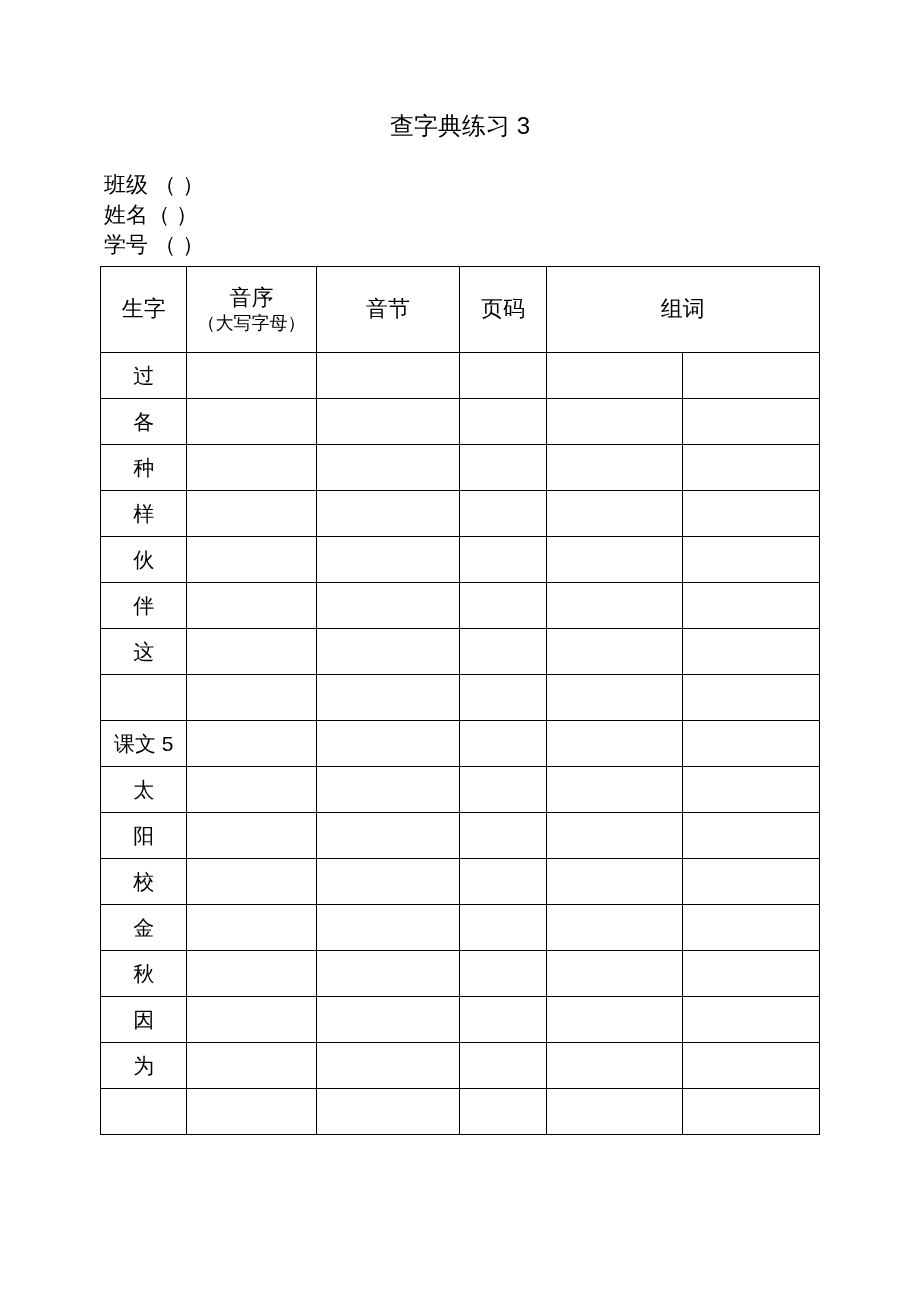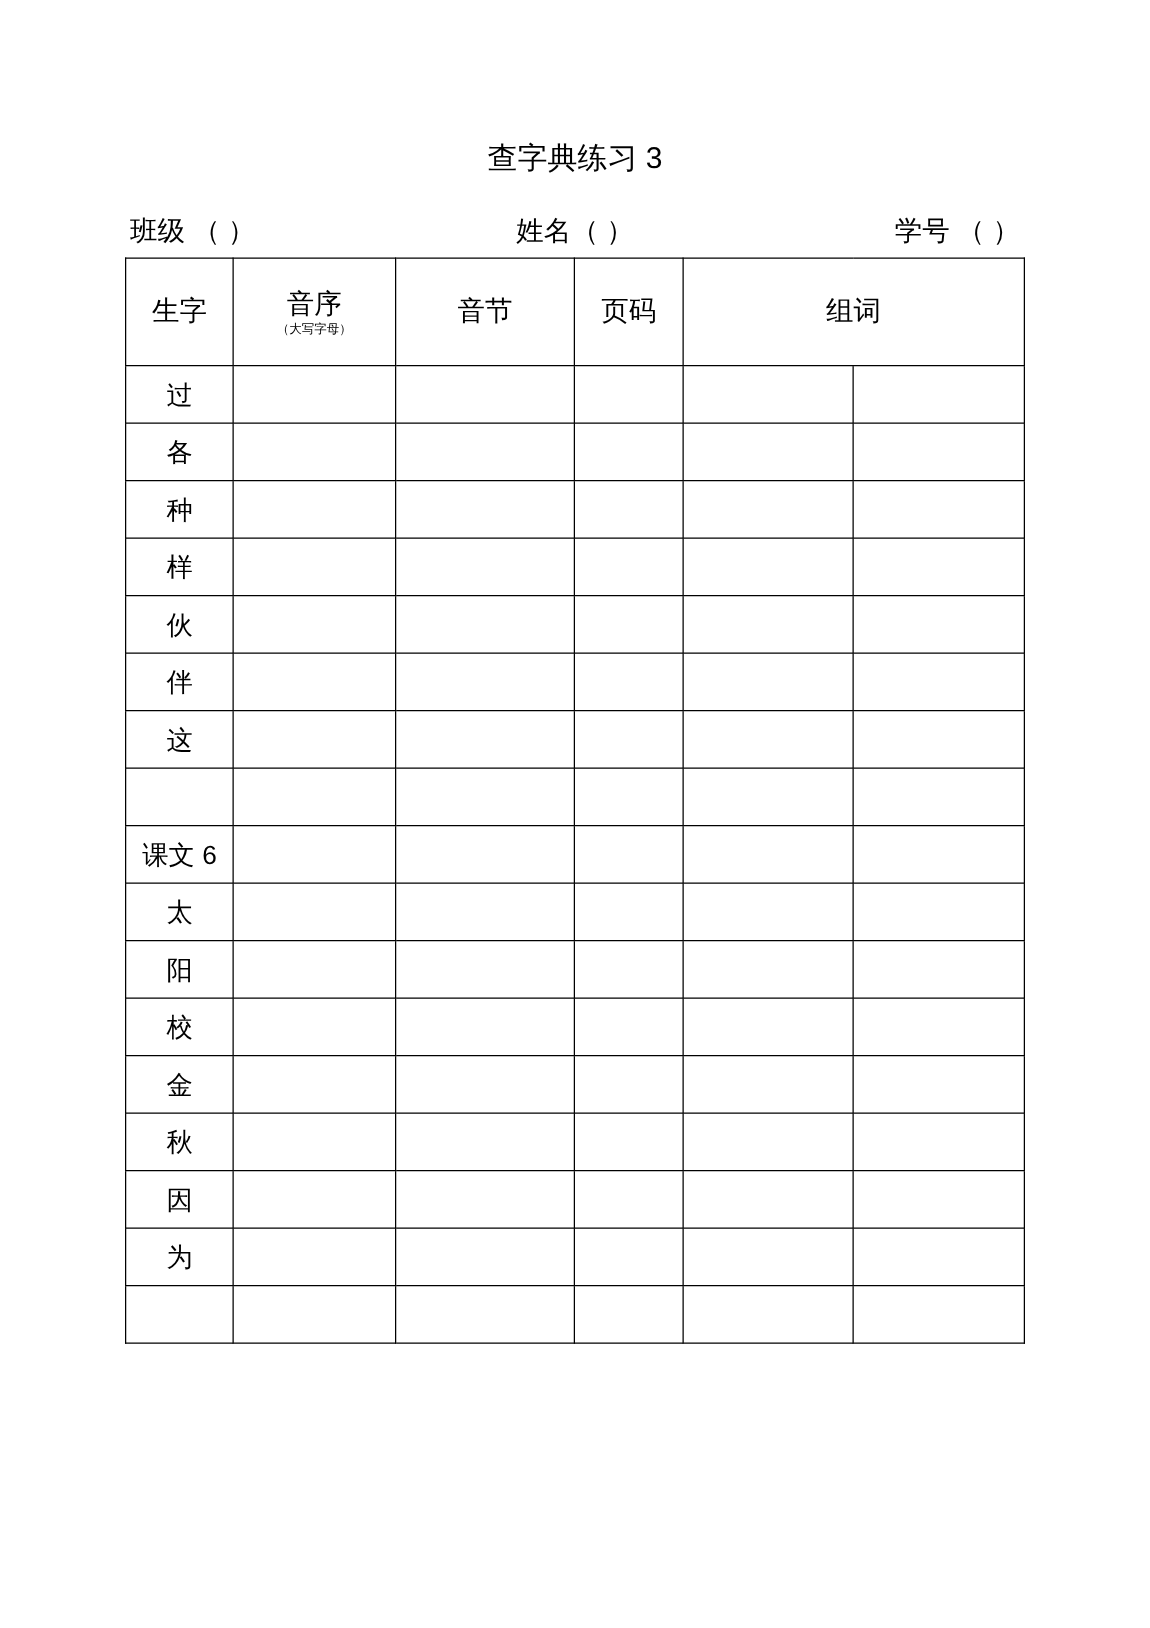--- a/index.html
+++ b/index.html
@@ -22,20 +22,21 @@
       margin-bottom: 28px;
       font-family: "Microsoft YaHei", "微软雅黑", sans-serif;
     }
     .info-row {
       display: flex;
       justify-content: space-between;
       font-size: 22px;
       margin-bottom: 6px;
       padding: 0 4px;
       font-family: "Microsoft YaHei", "微软雅黑", sans-serif;
+      flex-direction: column;
     }
     .info-item {
       white-space: nowrap;
     }
     table {
       border-collapse: collapse;
       width: 100%;
       table-layout: fixed;
     }
     th, td {
@@ -48,21 +49,21 @@
     th {
       height: 86px;
       font-size: 22px;
       line-height: 1.3;
     }
     td {
       height: 46px;
       font-size: 21px;
     }
     .sub {
-      font-size: 10px;
+      font-size: 18px;
       display: block;
       text-align: center;
     }
     col.c1 { width: 12%; }
     col.c2 { width: 18%; }
     col.c3 { width: 20%; }
     col.c4 { width: 12%; }
     col.c5 { width: 19%; }
     col.c6 { width: 19%; }
   </style>
@@ -157,21 +158,21 @@
       </tr>
       <tr>
         <td></td>
         <td></td>
         <td></td>
         <td></td>
         <td></td>
         <td></td>
       </tr>
       <tr>
-        <td>课文 6</td>
+        <td>课文 5</td>
         <td></td>
         <td></td>
         <td></td>
         <td></td>
         <td></td>
       </tr>
       <tr>
         <td>太</td>
         <td></td>
         <td></td>

